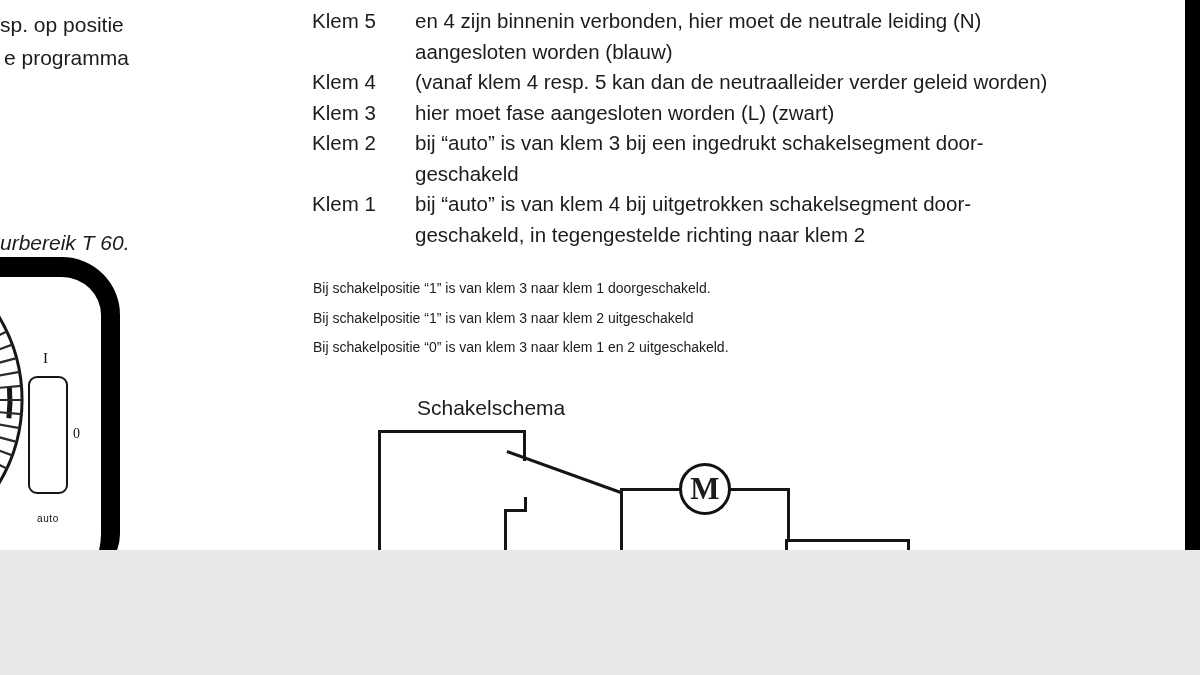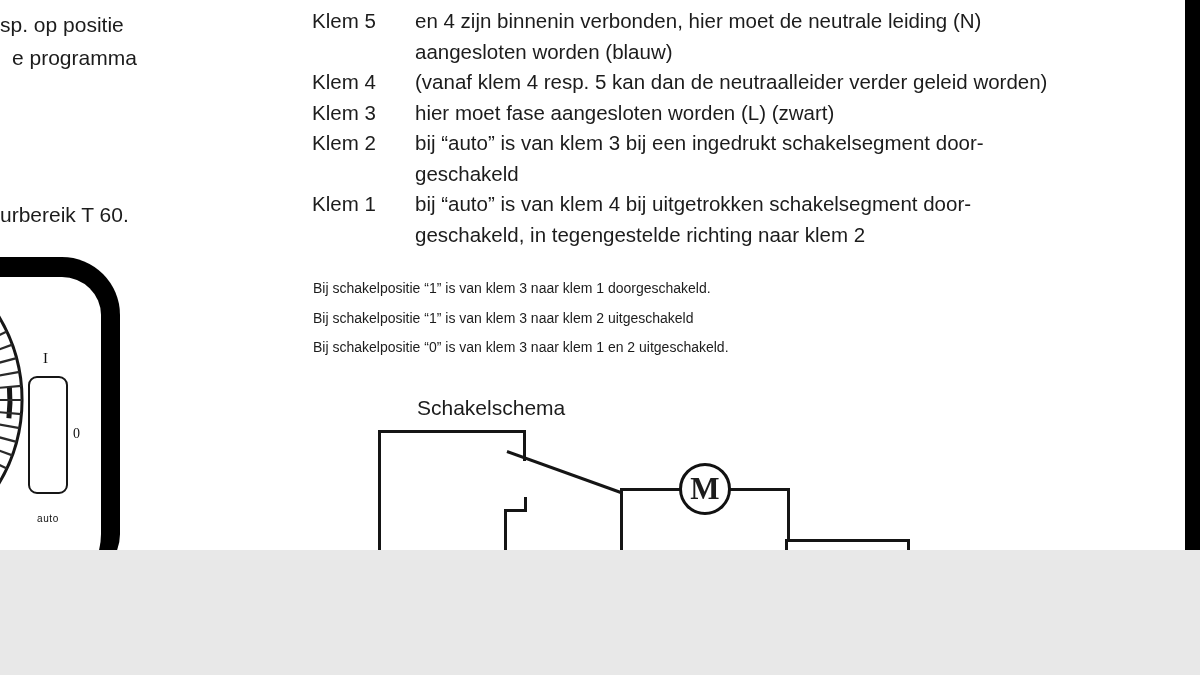--- a/index.html
+++ b/index.html
@@ -35,22 +35,22 @@
   #label-auto{position:absolute;left:37px;top:513px;font-size:10px;letter-spacing:0.6px;color:#111;}
   #edge-bar{position:absolute;left:1185px;top:0;width:15px;height:675px;background:#000;}
   #speck{position:absolute;left:474px;top:663px;width:4px;height:4px;border-radius:50%;background:#4a4a4a;}
 </style>
 </head>
 <body>
 
 <div id="page">
 
   <div class="txt" style="left:0;top:10px;">sp. op positie</div>
-  <div class="txt" style="left:12px;top:43px;">e programma</div>
-  <div class="txt" style="left:0;top:200px;">urbereik T 60.</div>
+  <div class="txt" style="left:4px;top:43px;">e programma</div>
+  <div class="txt" style="left:0;top:228px;font-style:italic;">urbereik T 60.</div>
 
   <div id="device-frame"></div>
   <svg style="position:absolute;left:0;top:280px;" width="40" height="220" viewBox="0 0 40 220">
     <path d="M -2.6 34.1 A 162 162 0 0 1 -2.6 205.9" fill="none" stroke="#161616" stroke-width="3"></path>
     <path d="M 9.4 106.9 A 150 150 0 0 1 8.9 138.3" fill="none" stroke="#161616" stroke-width="5"></path>
     <g stroke="#2a2a2a" stroke-width="2.2">
       <line x1="-29.2" y1="56" x2="0.3" y2="39"></line>
       <line x1="-24" y1="65.9" x2="6.8" y2="51.5"></line>
       <line x1="-19.7" y1="76.2" x2="12.3" y2="64.6"></line>
       <line x1="-16.4" y1="86.9" x2="16.5" y2="78.1"></line>

